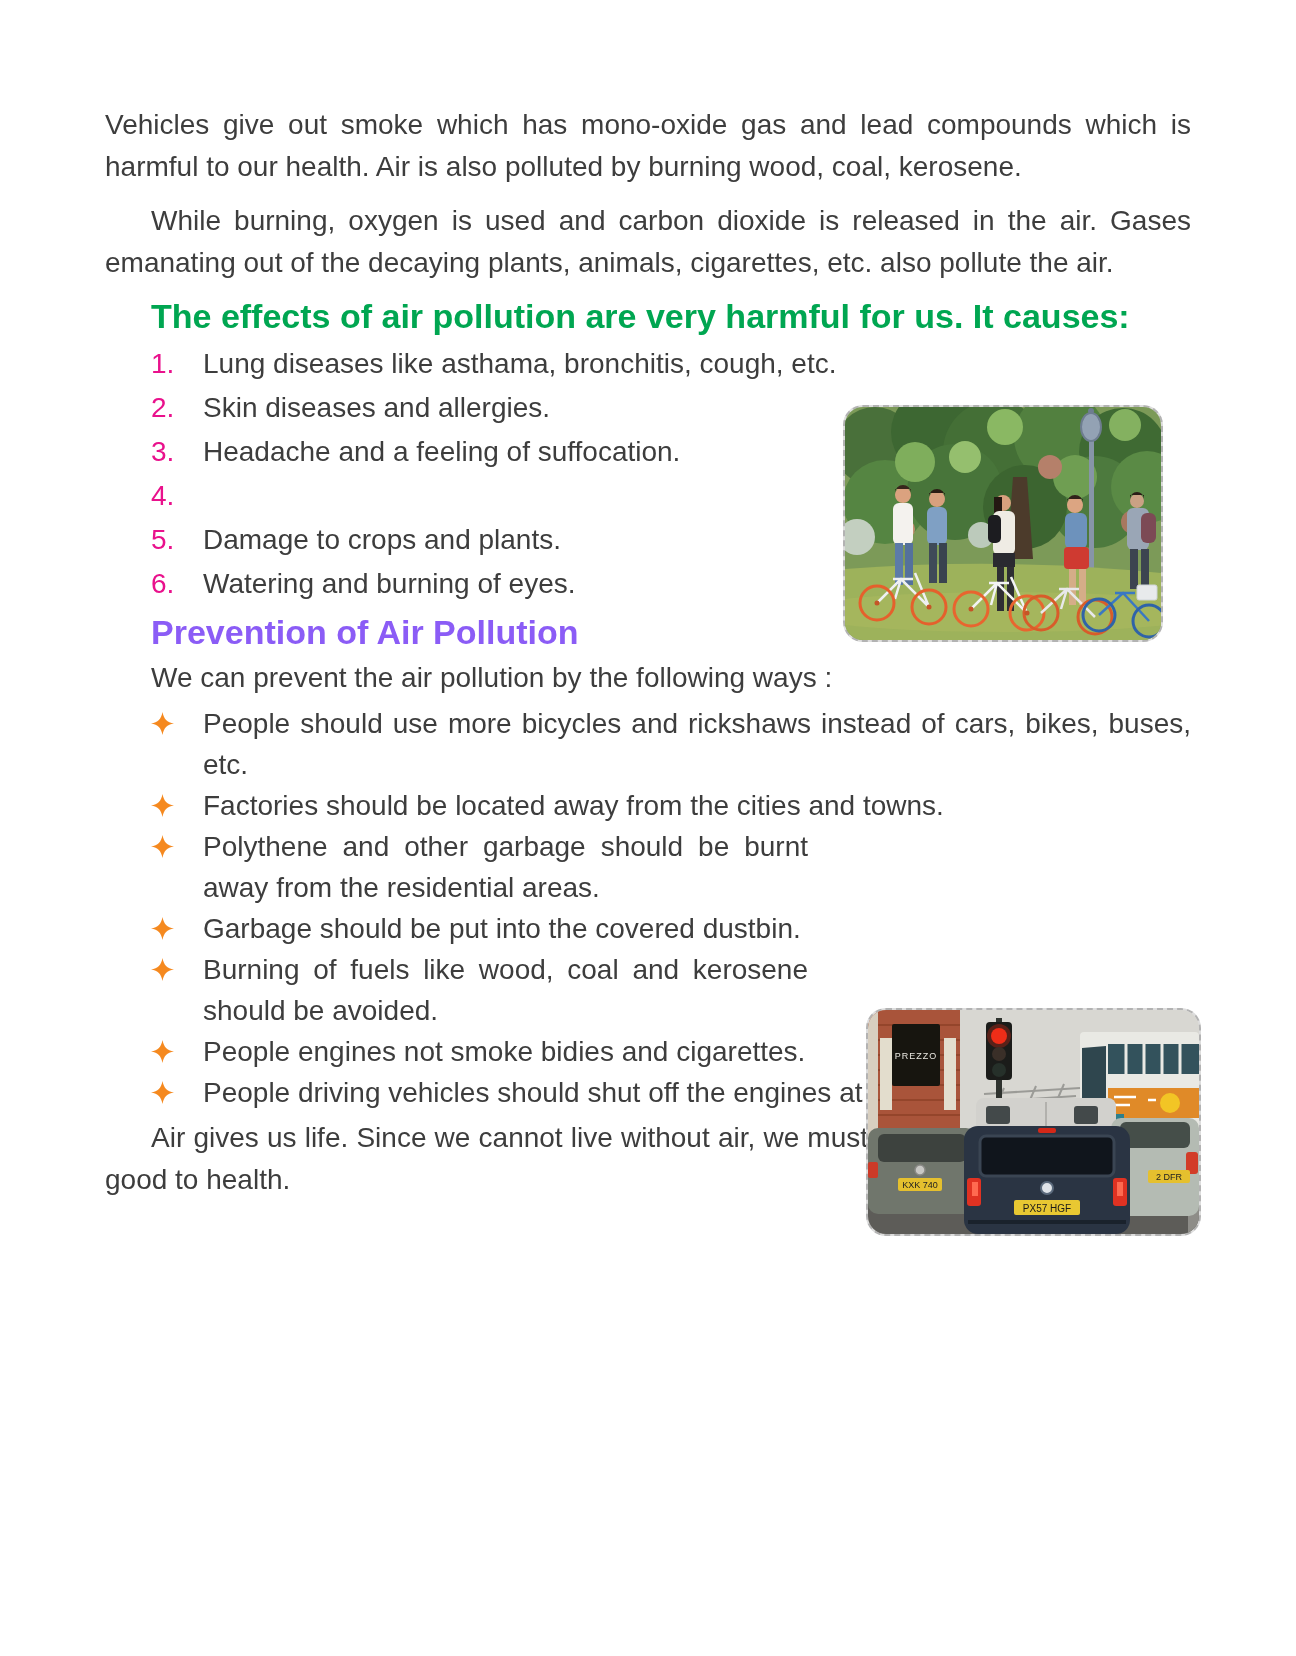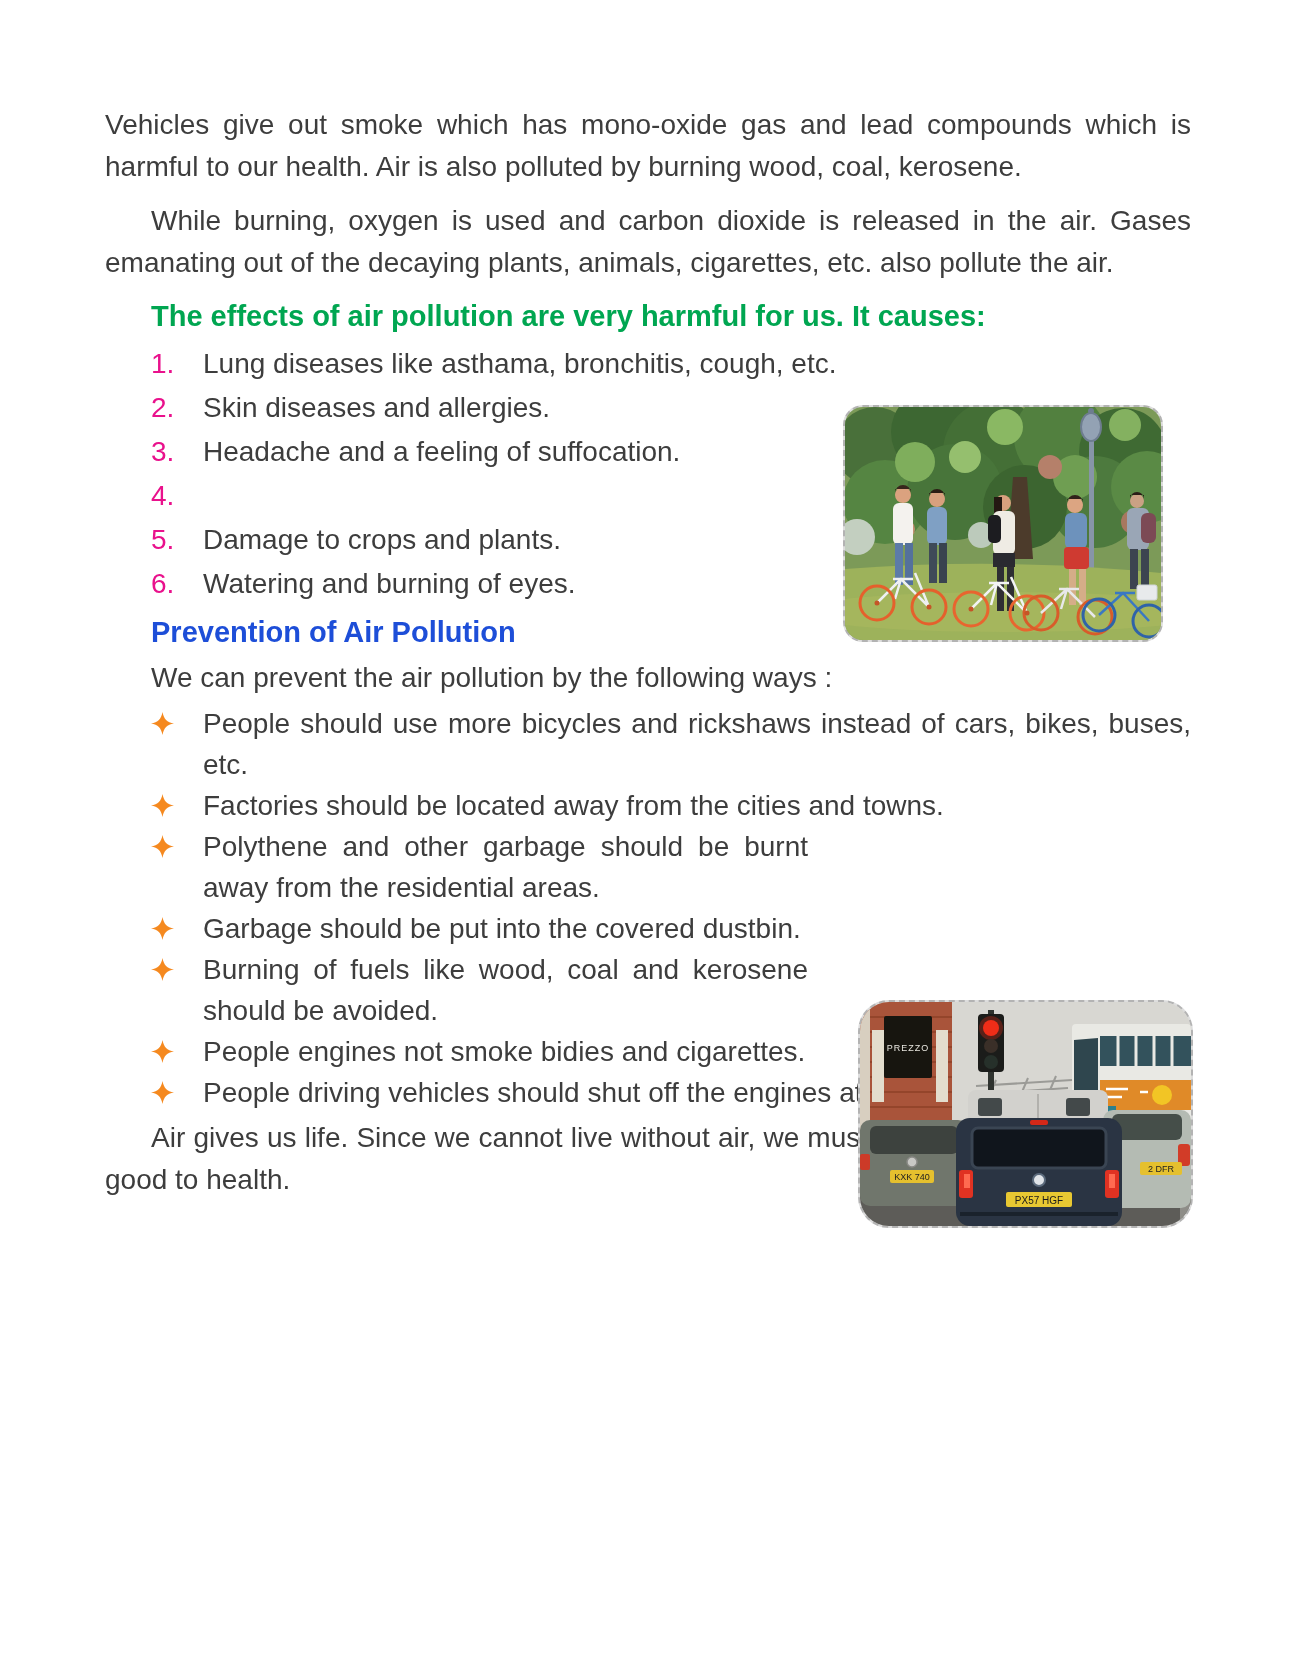--- a/index.html
+++ b/index.html
@@ -20,27 +20,27 @@
     width: 1086px;
   }
   .para {
     font-size: 28px;
     line-height: 42px;
     margin: 0 0 12px 0;
     text-align: justify;
   }
   .para.indent { text-indent: 46px; }
   .heading {
-    font-size: 29px;
+    font-size: 34px;
     font-weight: bold;
     line-height: 40px;
     margin: 5px 0 6px 46px;
   }
   .heading.green { color: #00a651; }
-  .heading.purple { color: #1d4ed8; line-height: 42px; margin-bottom: 4px; }
+  .heading.purple { color: #8b5cf6; line-height: 42px; margin-bottom: 4px; }
   .effects-list {
     list-style: none;
     margin: 0 0 4px 0;
     padding: 0 0 0 46px;
   }
   .effects-list li { display: flex; font-size: 28px; line-height: 44px; }
   .effects-list .num { flex: none; width: 52px; color: #e9118c; }
   .intro { font-size: 28px; line-height: 42px; margin: 0 0 4px 46px; }
   .prevention-list { list-style: none; margin: 0; padding: 0 0 0 46px; }
   .prevention-list li { display: flex; font-size: 28px; line-height: 41px; }
@@ -248,21 +248,21 @@
           <circle cx="304" cy="214" r="16" stroke="#2f63a8" stroke-width="3"></circle>
         <rect x="292" y="178" width="20" height="15" rx="2" fill="#e8eaec" stroke="#cfd4d8" stroke-width="1"></rect>
         <circle cx="32" cy="196" r="2.5" fill="#c55527"></circle>
           <circle cx="84" cy="200" r="2.5" fill="#c55527"></circle>
         <circle cx="126" cy="202" r="2.5" fill="#c55527"></circle>
           <circle cx="182" cy="206" r="2.5" fill="#c55527"></circle>
       </g>
     </svg>
   </figure>
 
-  <figure class="photo" id="photo-traffic" style="margin:8px;border-radius:31px;" aria-label="Cars queued in traffic at a red light">
+  <figure class="photo" id="photo-traffic" style="margin:16px;" aria-label="Cars queued in traffic at a red light">
     <svg width="331" height="224" viewBox="0 0 331 224">
       <rect width="331" height="224" fill="#d8d7d2"></rect>
       <g>
         <rect x="0" y="0" width="92" height="150" fill="#a9543a"></rect>
         <g stroke="#8e4127" stroke-width="1.5">
           <line x1="0" y1="15" x2="92" y2="15"></line>
             <line x1="0" y1="30" x2="92" y2="30"></line>
           <line x1="0" y1="45" x2="92" y2="45"></line>
             <line x1="0" y1="60" x2="92" y2="60"></line>
           <line x1="0" y1="75" x2="92" y2="75"></line>

